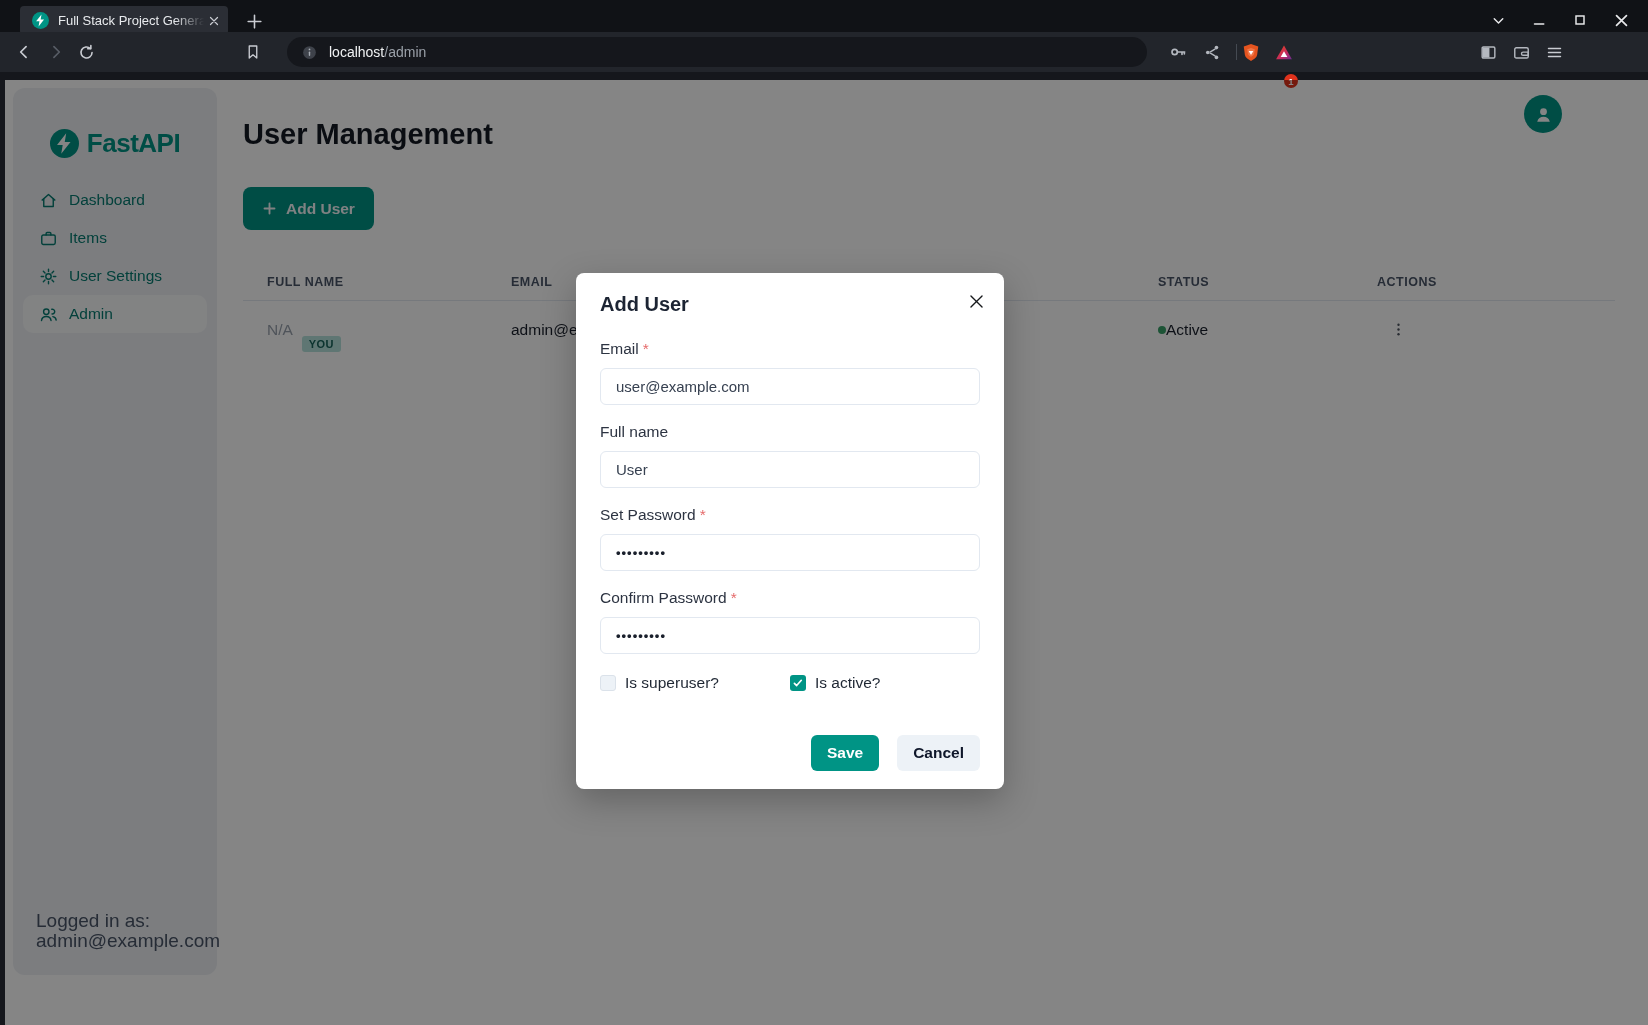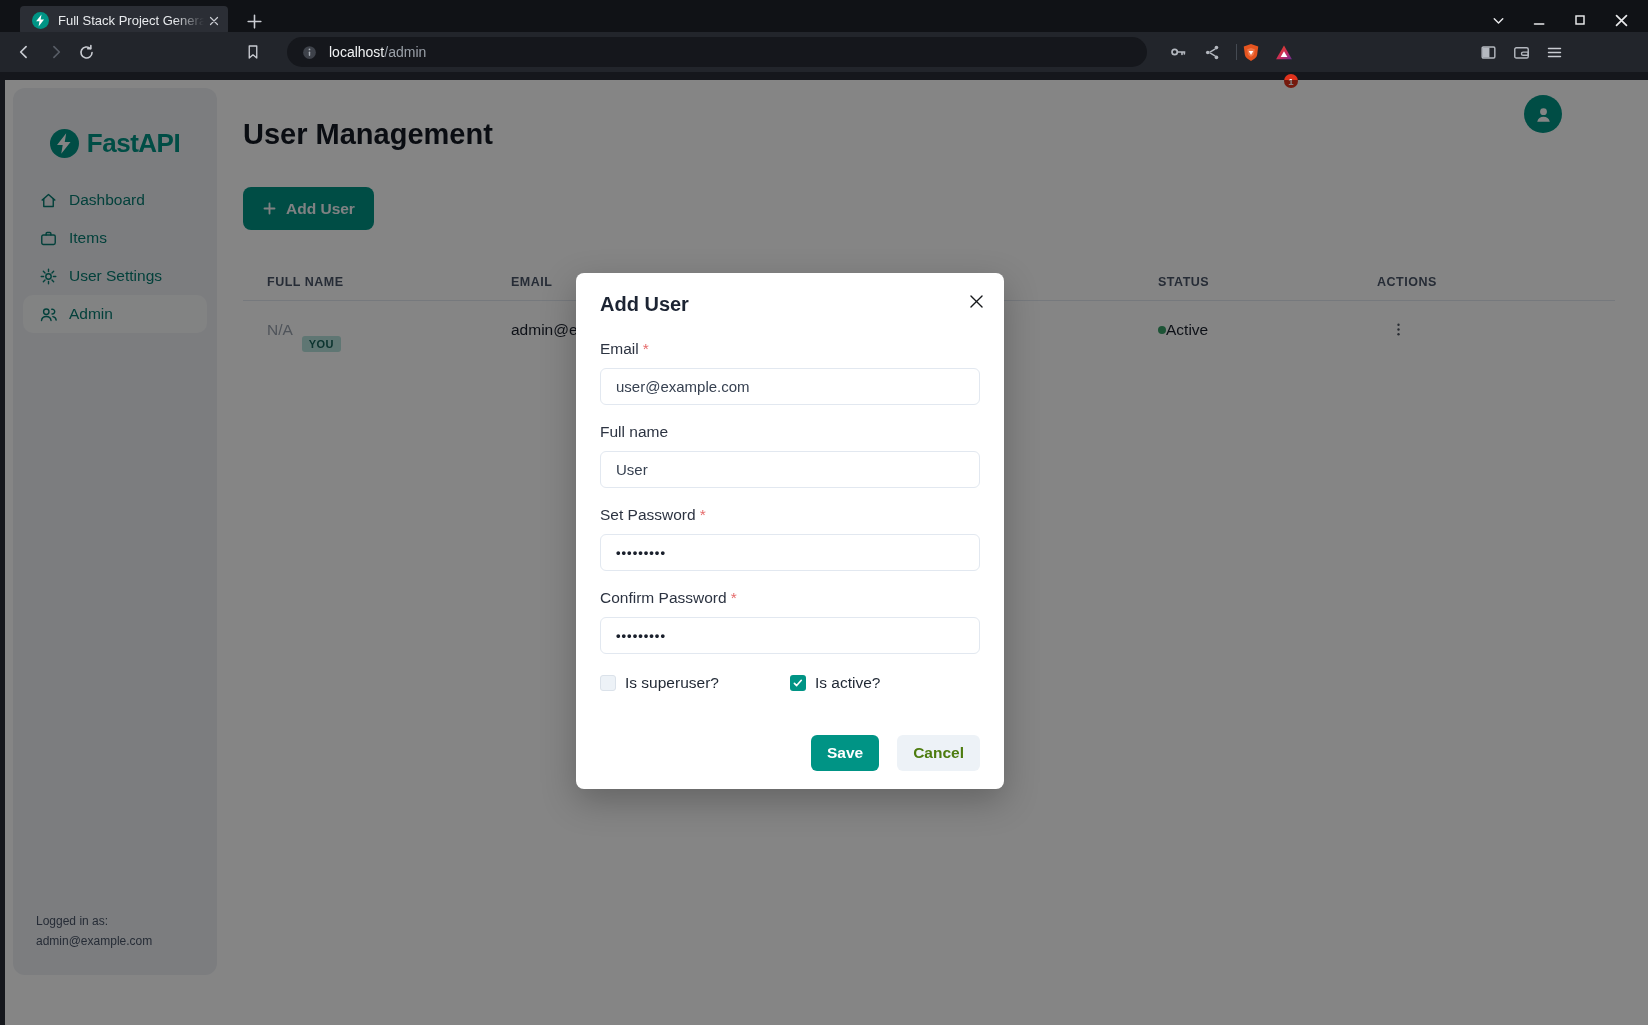--- a/index.html
+++ b/index.html
@@ -40,21 +40,21 @@
              border-radius:12px; padding-top:40px; }
   .logo { display:flex; align-items:center; justify-content:center; gap:8px; }
   .logo-circle { width:29px; height:29px; }
   .logo-text { font-size:26px; font-weight:bold; color:#009485; letter-spacing:-0.5px; }
   .nav { margin-top:22px; }
   .nav-item { height:38px; margin:0 10px; display:flex; align-items:center; gap:11px;
               padding-left:16px; color:#077c71; font-size:15.5px; border-radius:10px; cursor:pointer; }
   .nav-item.active { background:rgba(255,255,255,0.72); }
   .nav-item svg { width:19px; height:19px; stroke:#077c71; fill:none; stroke-width:1.8;
                   stroke-linecap:round; stroke-linejoin:round; }
-  .login-info { position:absolute; left:23px; bottom:24px; font-size:12px; color:#4a5568; line-height:20px; }
+  .login-info { position:absolute; left:23px; bottom:24px; font-size:19px; color:#4a5568; line-height:20px; }
 
   .page-title { position:absolute; left:238px; top:38px; font-size:29px; font-weight:bold; color:#141a24; }
   .add-user-btn { position:absolute; left:238px; top:107px; height:43px; background:#009485;
                   border:none; border-radius:8px; color:#f5f8fa; font-family:inherit; font-size:15.5px;
                   font-weight:bold; display:flex; align-items:center; gap:9px; padding:0 19px; cursor:pointer; }
   .avatar { position:absolute; left:1519px; top:15px; width:38px; height:38px; border-radius:50%;
             background:#009485; display:flex; align-items:center; justify-content:center; cursor:pointer; }
 
   .table { position:absolute; left:238px; top:183px; width:1372px; }
   .trow { display:grid; grid-template-columns:244px 647px 219px 1fr; align-items:center; }
@@ -86,21 +86,21 @@
   .field input.pw { font-size:13px; letter-spacing:1px; font-weight:bold; color:#1a202c; }
   .checks { display:flex; margin-top:20px; }
   .check { width:50%; display:flex; align-items:center; gap:9px; font-size:15.5px; color:#1f2733; cursor:pointer; }
   .box { width:16px; height:16px; border-radius:3px; flex:0 0 auto; }
   .box.off { background:#edf2f7; border:1px solid #dbe2ea; }
   .box.on { background:#009485; display:flex; align-items:center; justify-content:center; }
   .modal-btns { display:flex; justify-content:flex-end; gap:18px; margin-top:43px; }
   .btn { height:36px; border:none; border-radius:6px; font-family:inherit; font-size:15.5px;
          font-weight:bold; padding:0 16px; cursor:pointer; }
   .btn-save { background:#009485; color:#ffffff; }
-  .btn-cancel { background:#edf2f7; color:#4d7c0f;text-align:right; }
+  .btn-cancel { background:#edf2f7; color:#0f172a;text-align:right; }
 </style>
 </head>
 <body>
 
 <div class="tabbar">
   <div class="tab">
     <span class="tab-favicon">
       <svg viewBox="0 0 24 24" width="17" height="17">
           <circle cx="12" cy="12" r="12" fill="#009485"></circle>
           <path d="M13.4 3.5 5.8 13.2h4.7l-1.2 7.3 7.7-9.8h-4.8z" fill="#fff"></path>

